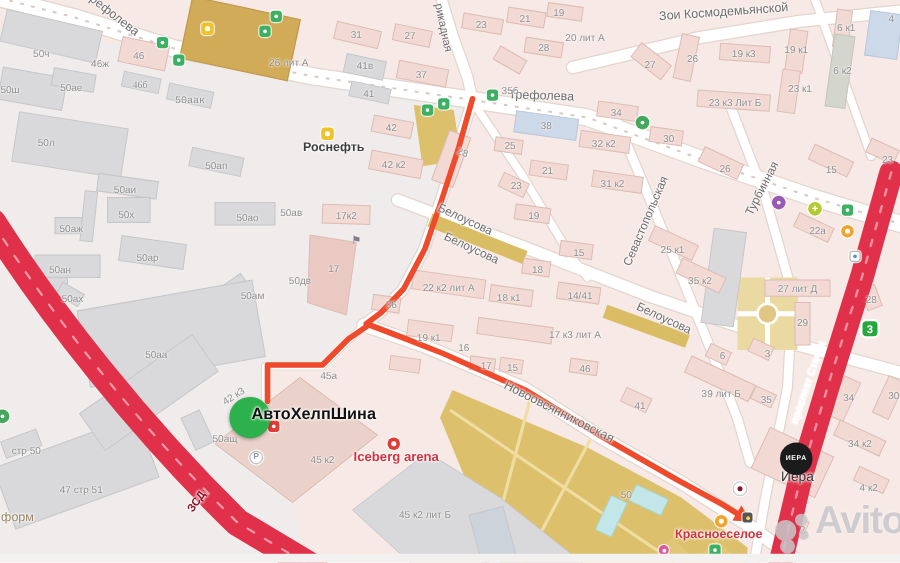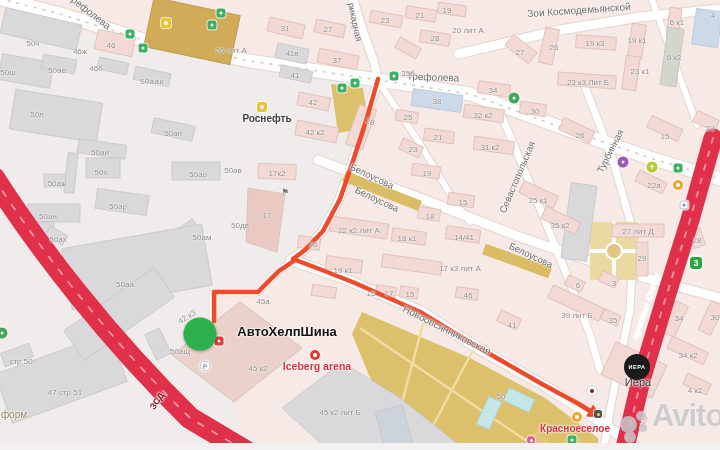--- a/index.html
+++ b/index.html
@@ -221,21 +221,21 @@
       <div class="slbl" style="left: 517px; top: 177px; transform: translate(-50%, -50%) rotate(-67deg); font-size: 9.5px;">Севастопольская</div>
       <div class="slbl" style="left: 610px; top: 151px; transform: translate(-50%, -50%) rotate(-63deg); font-size: 9.5px;">Турбинная</div>
       <div class="slbl" style="left: 447px; top: 330px; transform: translate(-50%, -50%) rotate(27deg); font-size: 10px;">Новоовсянниковская</div>
       <div class="slbl" style="left: 157px; top: 401px; transform: translate(-50%, -50%) rotate(-55deg); font-size: 9px; color: rgb(142, 19, 38); font-weight: bold;">ЗСД</div>
       <div class="slbl" style="left: 646px; top: 306px; transform: translate(-50%, -50%) rotate(-71deg); font-size: 8.5px; color: rgb(255, 255, 255); font-weight: 600;">проспект Стачек</div>
       <div class="blbl" style="left: 33px; top: 43px; transform: translate(-50%, -50%) rotate(0deg);">50ч</div>
       <div class="blbl" style="left: 8px; top: 72px; transform: translate(-50%, -50%) rotate(0deg);">50ш</div>
       <div class="blbl" style="left: 57px; top: 70px; transform: translate(-50%, -50%) rotate(0deg);">50ае</div>
       <div class="blbl" style="left: 80px; top: 51px; transform: translate(-50%, -50%) rotate(0deg);">46ж</div>
       <div class="blbl" style="left: 111px; top: 45px; transform: translate(-50%, -50%) rotate(0deg);">46</div>
-      <div class="blbl" style="left: 96px; top: 68px; transform: translate(-50%, -50%) rotate(0deg);">46б</div>
+      <div class="blbl" style="left: 112px; top: 68px; transform: translate(-50%, -50%) rotate(0deg); font-family: Liberation Serif, serif;">46б</div>
       <div class="blbl" style="left: 152px; top: 81px; transform: translate(-50%, -50%) rotate(0deg); font-family: Liberation Mono, monospace;">50аак</div>
       <div class="blbl" style="left: 37px; top: 114px; transform: translate(-50%, -50%) rotate(0deg);">50л</div>
       <div class="blbl" style="left: 173px; top: 133px; transform: translate(-50%, -50%) rotate(0deg);">50ап</div>
       <div class="blbl" style="left: 231px; top: 50px; transform: translate(-50%, -50%) rotate(0deg);">26 лит А</div>
       <div class="blbl" style="left: 100px; top: 152px; transform: translate(-50%, -50%) rotate(0deg);">50аи</div>
       <div class="blbl" style="left: 101px; top: 172px; transform: translate(-50%, -50%) rotate(0deg);">50х</div>
       <div class="blbl" style="left: 57px; top: 183px; transform: translate(-50%, -50%) rotate(0deg);">50аж</div>
       <div class="blbl" style="left: 198px; top: 174px; transform: translate(-50%, -50%) rotate(0deg);">50ао</div>
       <div class="blbl" style="left: 233px; top: 170px; transform: translate(-50%, -50%) rotate(0deg);">50ав</div>
       <div class="blbl" style="left: 118px; top: 206px; transform: translate(-50%, -50%) rotate(0deg);">50ар</div>
@@ -292,21 +292,21 @@
       <div class="blbl" style="left: 560px; top: 225px; transform: translate(-50%, -50%) rotate(0deg);">35 к2</div>
       <div class="blbl" style="left: 277px; top: 173px; transform: translate(-50%, -50%) rotate(0deg);">17к2</div>
       <div class="blbl" style="left: 267px; top: 215px; transform: translate(-50%, -50%) rotate(0deg);">17</div>
       <div class="blbl" style="left: 359px; top: 230px; transform: translate(-50%, -50%) rotate(0deg);">22 к2 лит А</div>
       <div class="blbl" style="left: 313px; top: 244px; transform: translate(-50%, -50%) rotate(0deg);">36</div>
       <div class="blbl" style="left: 343px; top: 270px; transform: translate(-50%, -50%) rotate(0deg);">19 к1</div>
       <div class="blbl" style="left: 430px; top: 216px; transform: translate(-50%, -50%) rotate(0deg);">18</div>
       <div class="blbl" style="left: 407px; top: 238px; transform: translate(-50%, -50%) rotate(0deg);">18 к1</div>
       <div class="blbl" style="left: 464px; top: 237px; transform: translate(-50%, -50%) rotate(0deg);">14/41</div>
       <div class="blbl" style="left: 412px; top: 268px; transform: translate(-50%, -50%) rotate(0deg); margin-left: 48px;">17 к3 лит А</div>
-      <div class="blbl" style="left: 326px; top: 293px; transform: translate(-50%, -50%) rotate(0deg); margin-left: 45px;">16</div>
+      <div class="blbl" style="left: 326px; top: 278px; transform: translate(-50%, -50%) rotate(0deg); margin-left: 45px;">16</div>
       <div class="blbl" style="left: 389px; top: 293px; transform: translate(-50%, -50%) rotate(0deg);">17</div>
       <div class="blbl" style="left: 410px; top: 294px; transform: translate(-50%, -50%) rotate(0deg);">15</div>
       <div class="blbl" style="left: 468px; top: 295px; transform: translate(-50%, -50%) rotate(0deg);">46</div>
       <div class="blbl" style="left: 638px; top: 231px; transform: translate(-50%, -50%) rotate(0deg);">27 лит Д</div>
       <div class="blbl" style="left: 697px; top: 240px; transform: translate(-50%, -50%) rotate(0deg);">28</div>
       <div class="blbl" style="left: 642px; top: 258px; transform: translate(-50%, -50%) rotate(0deg);">29</div>
       <div class="blbl" style="left: 578px; top: 285px; transform: translate(-50%, -50%) rotate(0deg);">6</div>
       <div class="blbl" style="left: 614px; top: 283px; transform: translate(-50%, -50%) rotate(0deg);">3</div>
       <div class="blbl" style="left: 577px; top: 315px; transform: translate(-50%, -50%) rotate(0deg);">39 лит Б</div>
       <div class="blbl" style="left: 512px; top: 325px; transform: translate(-50%, -50%) rotate(0deg);">41</div>
@@ -390,21 +390,21 @@
       </div>
       <div class="icon" style="left: 315px; top: 355px; width: 10px; height: 10px; background: rgb(226, 59, 54); border-radius: 50%; pointer-events: auto;">
         <span class="dot" style="width: 3.4px; height: 3.4px; background: rgb(255, 255, 255);"></span>
       </div>
       <div class="icon" style="left: 592px; top: 391px; width: 12px; height: 12px; background: rgb(255, 255, 255); border-radius: 50%; border: 1px solid rgb(204, 204, 204); pointer-events: auto;">
         <span class="dot" style="width: 4.08px; height: 4.08px; background: rgb(142, 19, 38);"></span>
       </div>
     </div>
 
   <div id="marker" style="left: 200px; top: 334px; width: 33px; height: 33px; background: rgb(45, 177, 76);"></div>
-  <div class="poi" id="marker-label" style="left: 251px; top: 331px; color: rgb(17, 17, 17); font-weight: bold; font-size: 13px; margin-left: 36px;">АвтоХелпШина</div>
+  <div class="poi" id="marker-label" style="left: 251px; top: 331px; color: rgb(17, 17, 17); font-weight: bold; font-size: 13px;">АвтоХелпШина</div>
 
   <div id="ivera-logo" style="left: 637px; top: 367px; width: 26px; height: 26px; font-size: 5.5px;">ИЕРА</div>
 
   <div id="watermark" style="left: 610px; top: 398px;">
       <i style="left: 29px; top: 26px; width: 8px; height: 8px;"></i>
       <i style="left: 14px; top: 33px; width: 12px; height: 12px;"></i>
       <i style="left: 26px; top: 13px; width: 10px; height: 10px;"></i>
       <i style="left: 10px; top: 18px; width: 17px; height: 17px;"></i>
     <span class="wtxt" style="margin-left: 42px;">Avito</span>
   </div>

